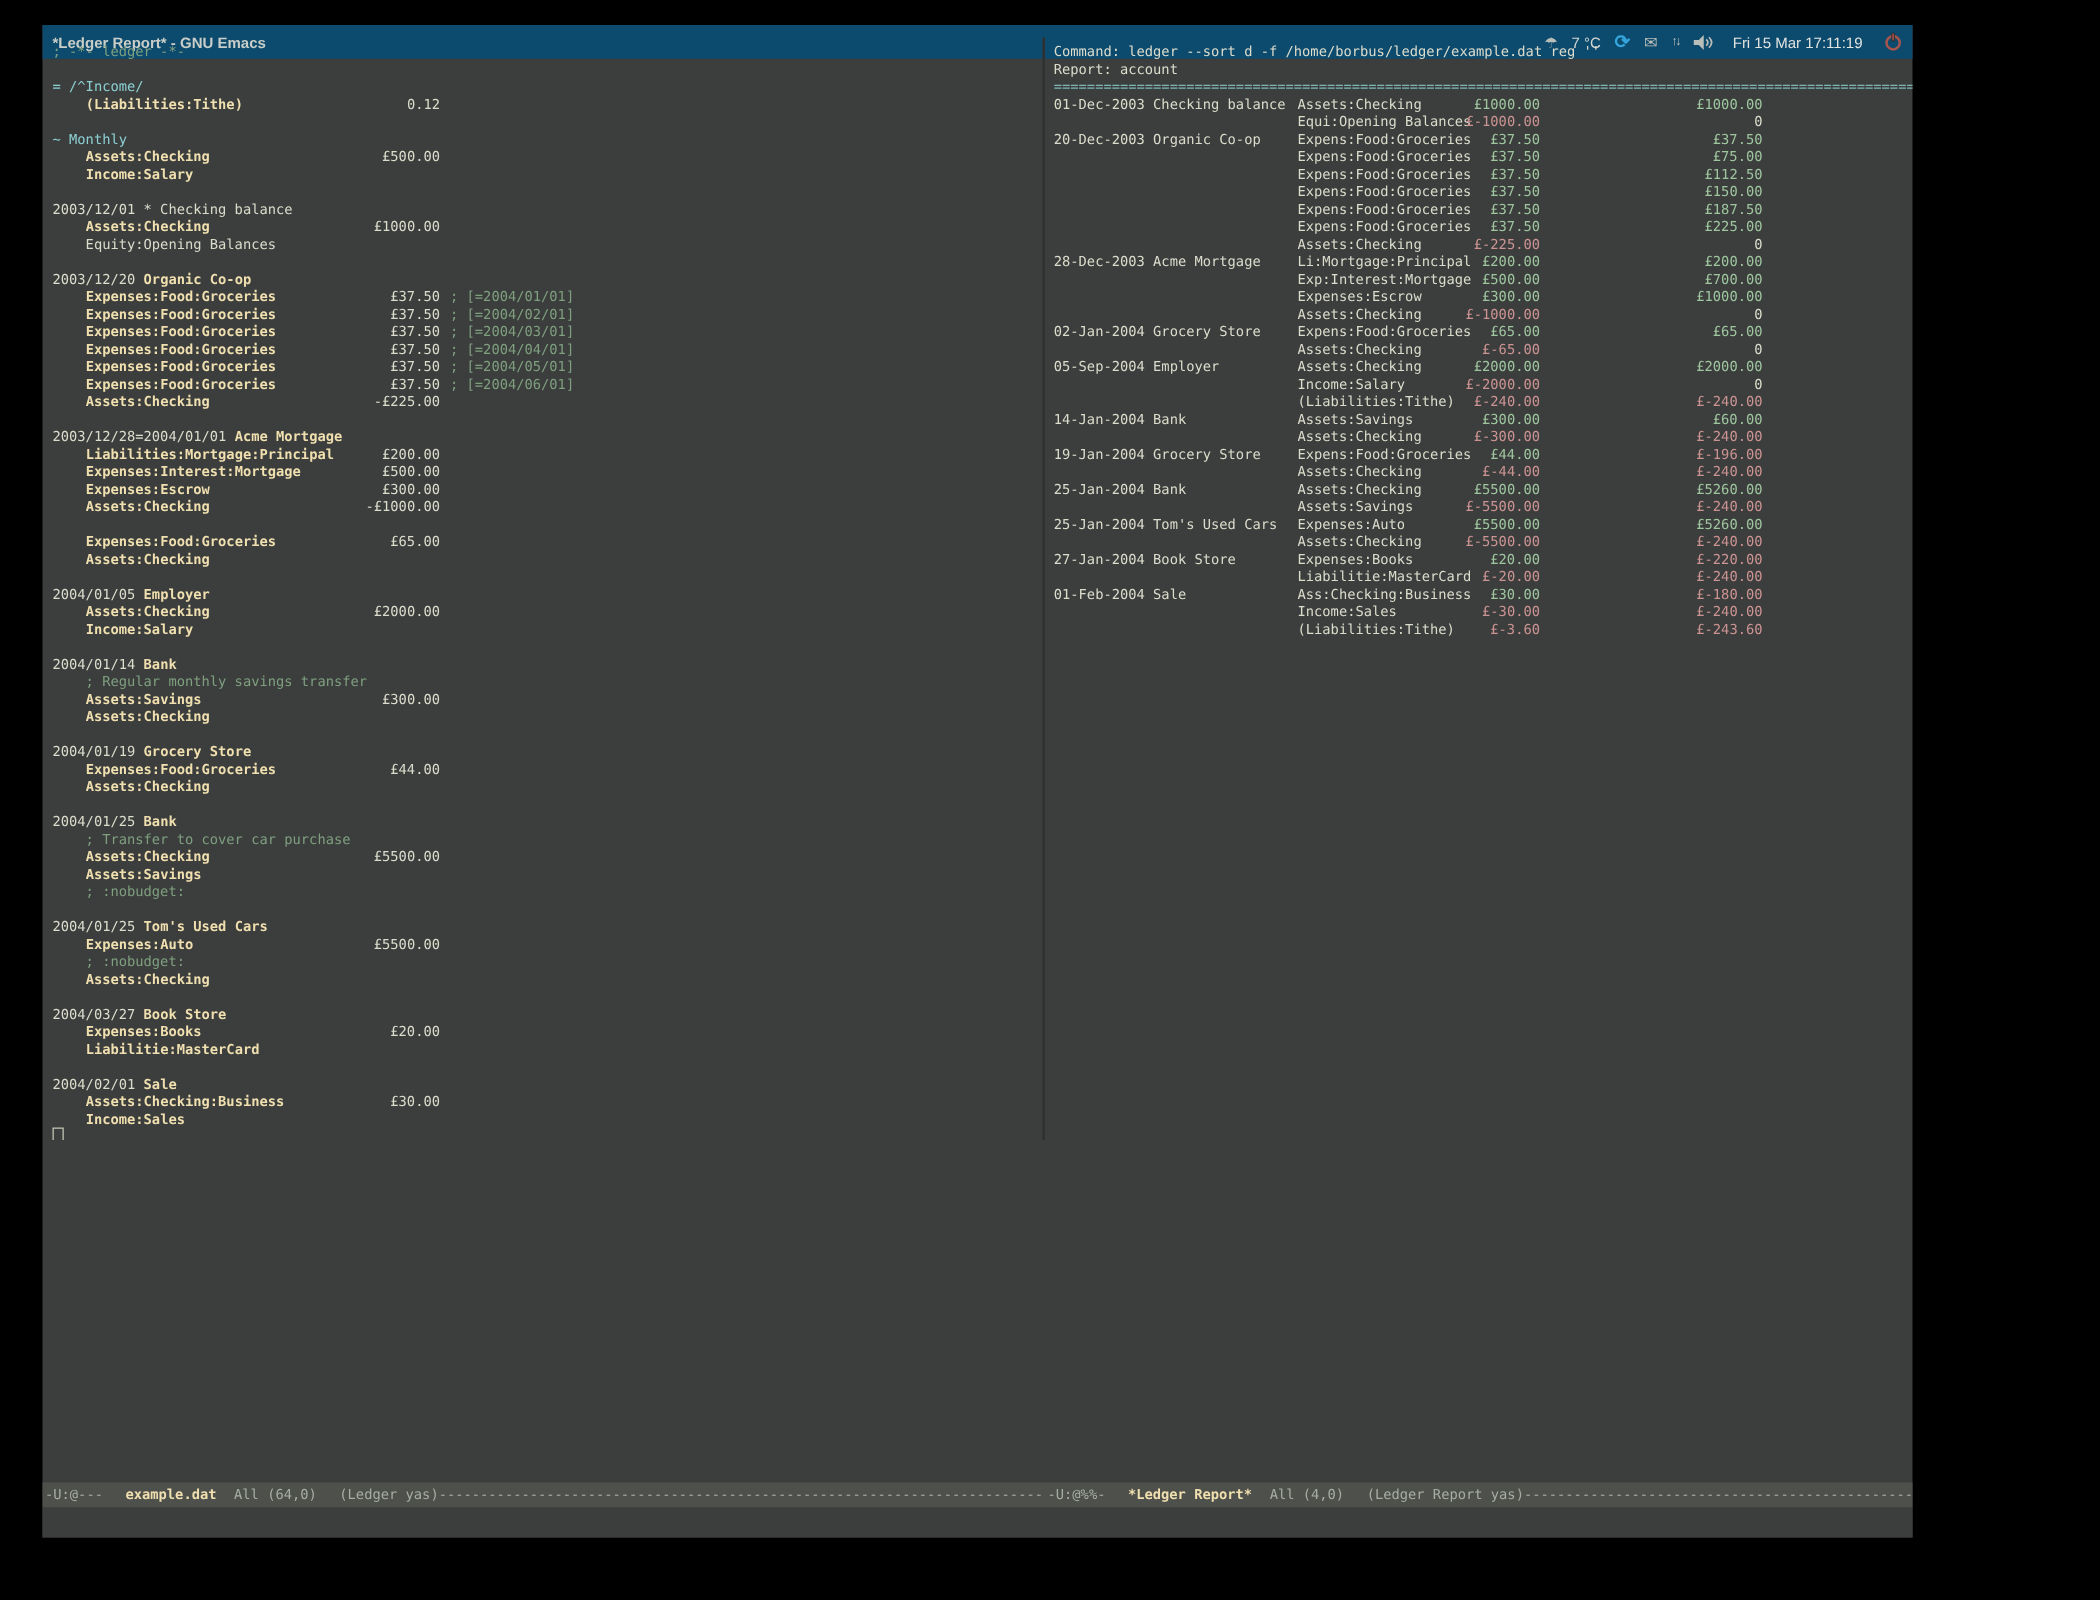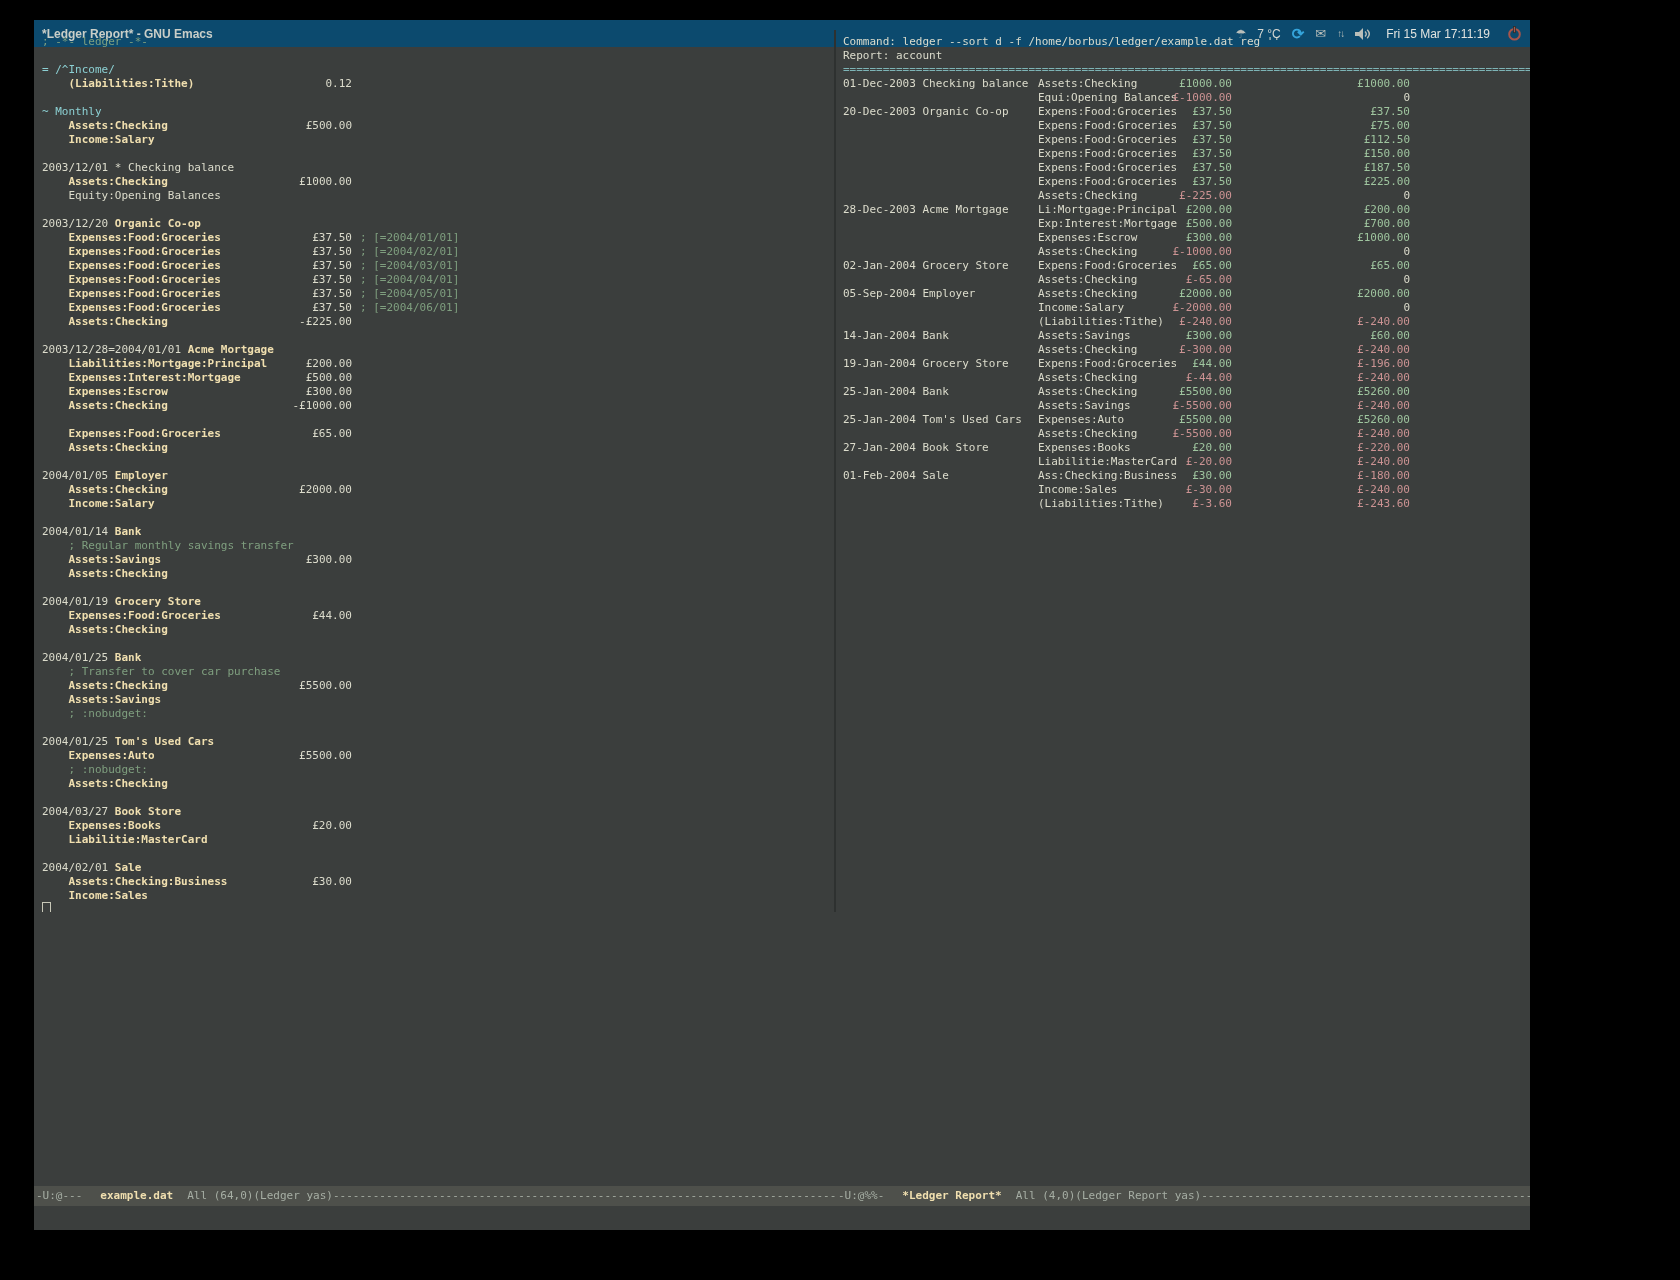--- a/index.html
+++ b/index.html
@@ -37,21 +37,21 @@
   .pos{color:#9fc59f;}
   .neg{color:#cc9393;}
   .zero{color:#dcdccc;}
   
   .modelines{position:absolute;left:0;top:1166px;width:100%;height:20px;display:flex;}
   .modeline{background:#4e504b;color:#a6aea4;height:20px;line-height:20px;white-space:pre;overflow:hidden;box-sizing:border-box;padding-left:2px;}
   .modeline.ml-left{width:802px;}
   .modeline.ml-right{width:694px;}
   .mlbuf{color:#f0dfaf;font-weight:bold;margin-left:18px;}
   .mlpos{margin-left:14px;}
-  .mlmodes{}
+  .mlmodes{margin-left:18px;}
   .echo{position:absolute;left:0;top:1186px;width:100%;height:24px;background:#3b3e3d;}
 </style>
 </head>
 <body>
 
 <div id="emacs-window">
 
   <div class="titlebar">
     <span class="title">*Ledger Report* - GNU Emacs</span>
     <div class="tray">

